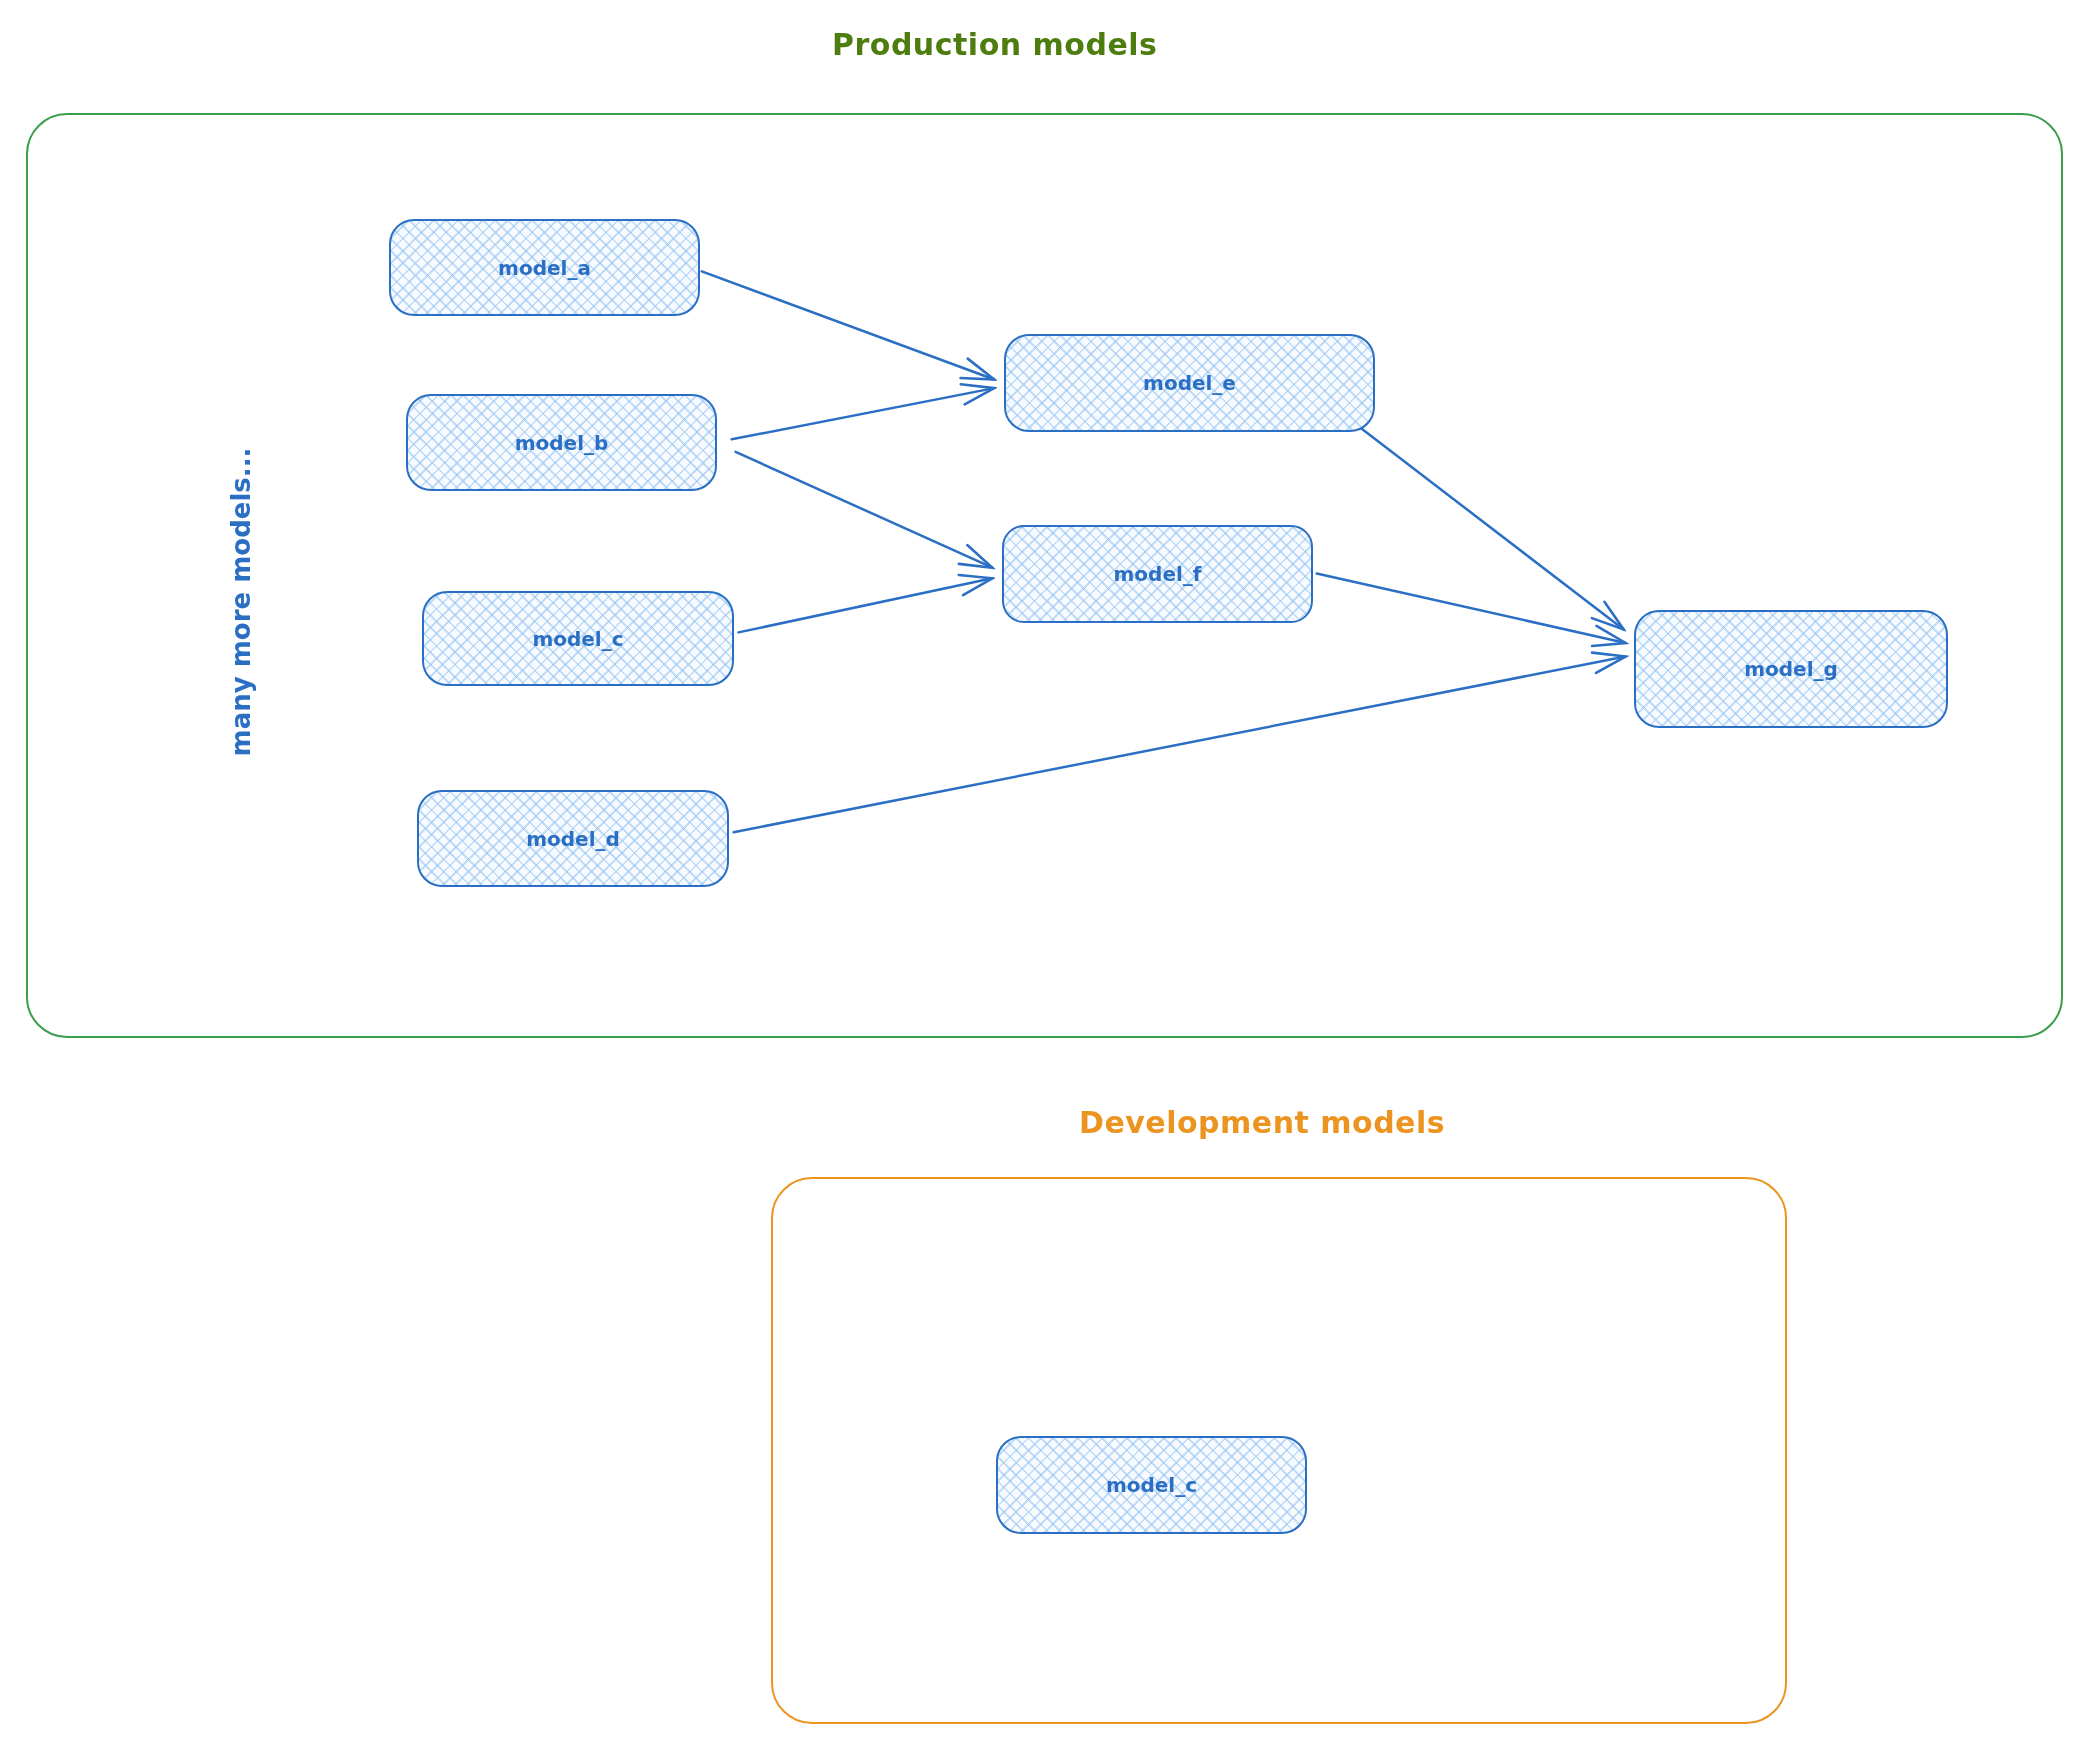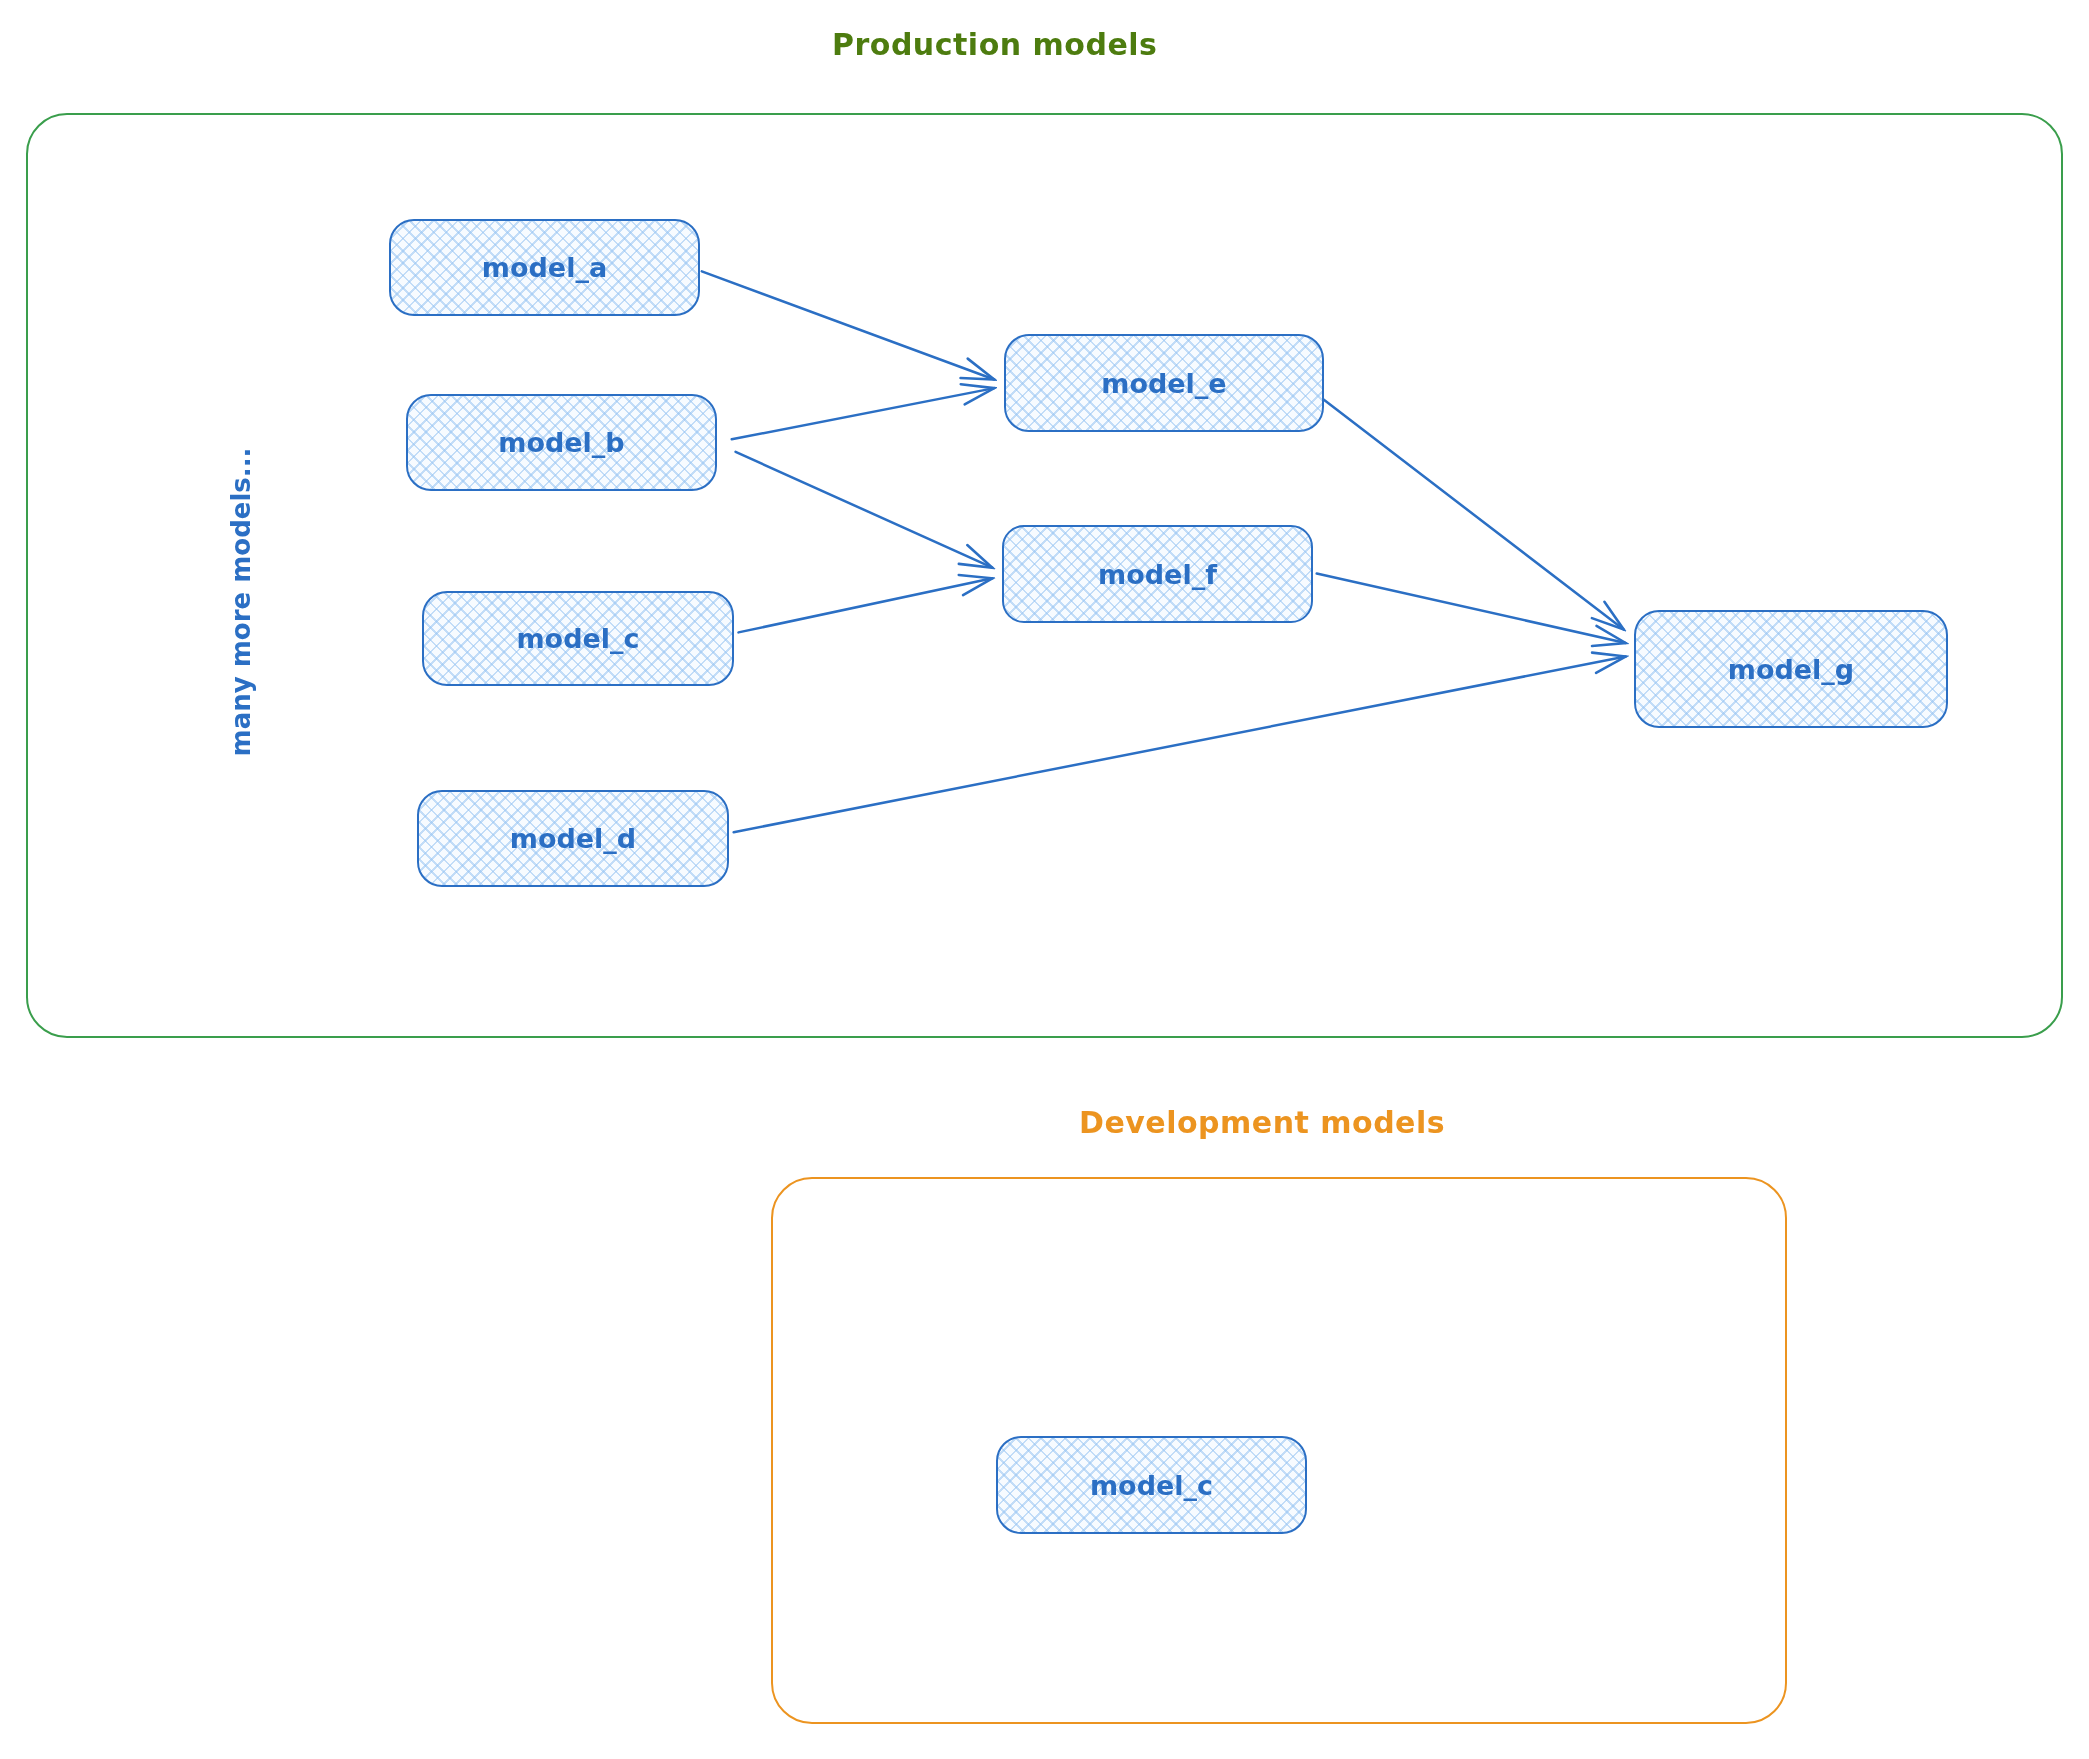--- a/index.html
+++ b/index.html
@@ -56,21 +56,21 @@
 
   
   .node {
     position: absolute;
     border: 2.9px solid #2b6fc4;
     border-radius: 25px;
     display: flex;
     align-items: center;
     justify-content: center;
     color: #2b6fc4;
-    font-size: 27px;
+    font-size: 20px;
     font-weight: 600;
     z-index: 2;
     background-color: #f7fbff;
     background-image:
       repeating-linear-gradient(45deg,  rgba(151,196,242,0.55) 0px, rgba(151,196,242,0.55) 1.9px, transparent 1.9px, transparent 8.7px),
       repeating-linear-gradient(-45deg, rgba(151,196,242,0.55) 0px, rgba(151,196,242,0.55) 1.9px, transparent 1.9px, transparent 8.7px);
   }
 
   
   #edge-layer {
@@ -118,21 +118,21 @@
 </div>
 
 <div class="node" style="left:422px; top:591px; width:312px; height:95px;">
   <span>model_c</span>
 </div>
 
 <div class="node" style="left:417px; top:790px; width:312px; height:97px;">
   <span>model_d</span>
 </div>
 
-<div class="node" style="left:1004px; top:334px; width:320px; height:98px;">
+<div class="node" style="left:1004px; top:334px; width:371px; height:98px;">
   <span>model_e</span>
 </div>
 
 <div class="node" style="left:1002px; top:525px; width:311px; height:98px;border-radius:22px;">
   <span>model_f</span>
 </div>
 
 <div class="node" style="left:1634px; top:610px; width:314px; height:118px;">
   <span>model_g</span>
 </div>

